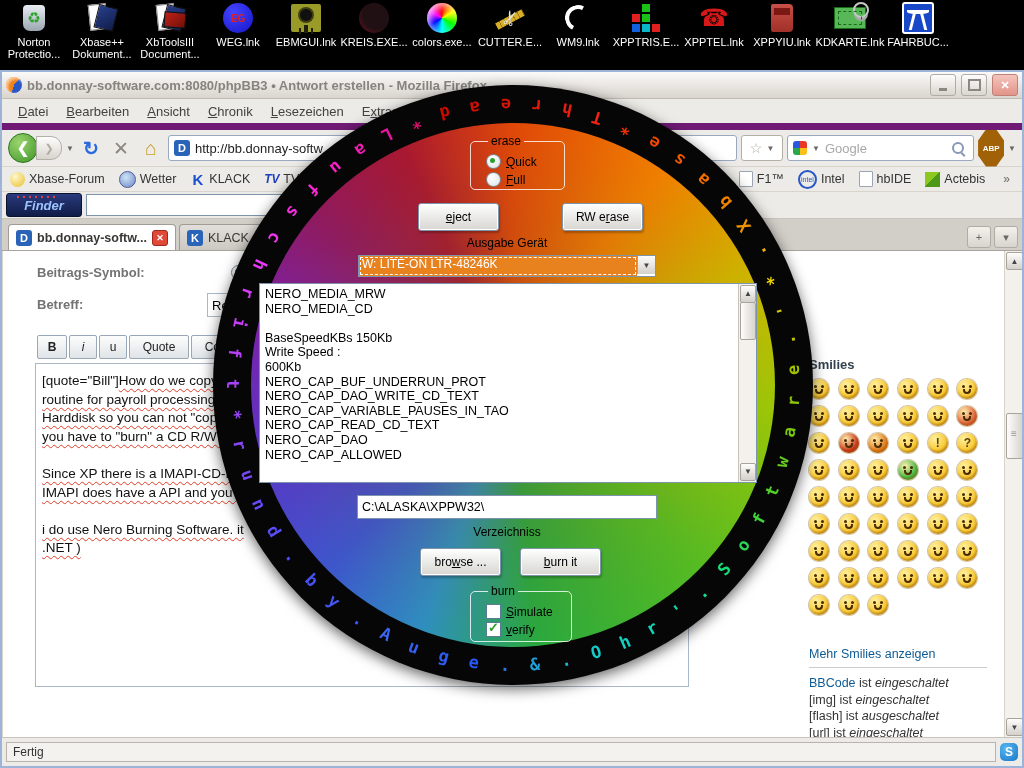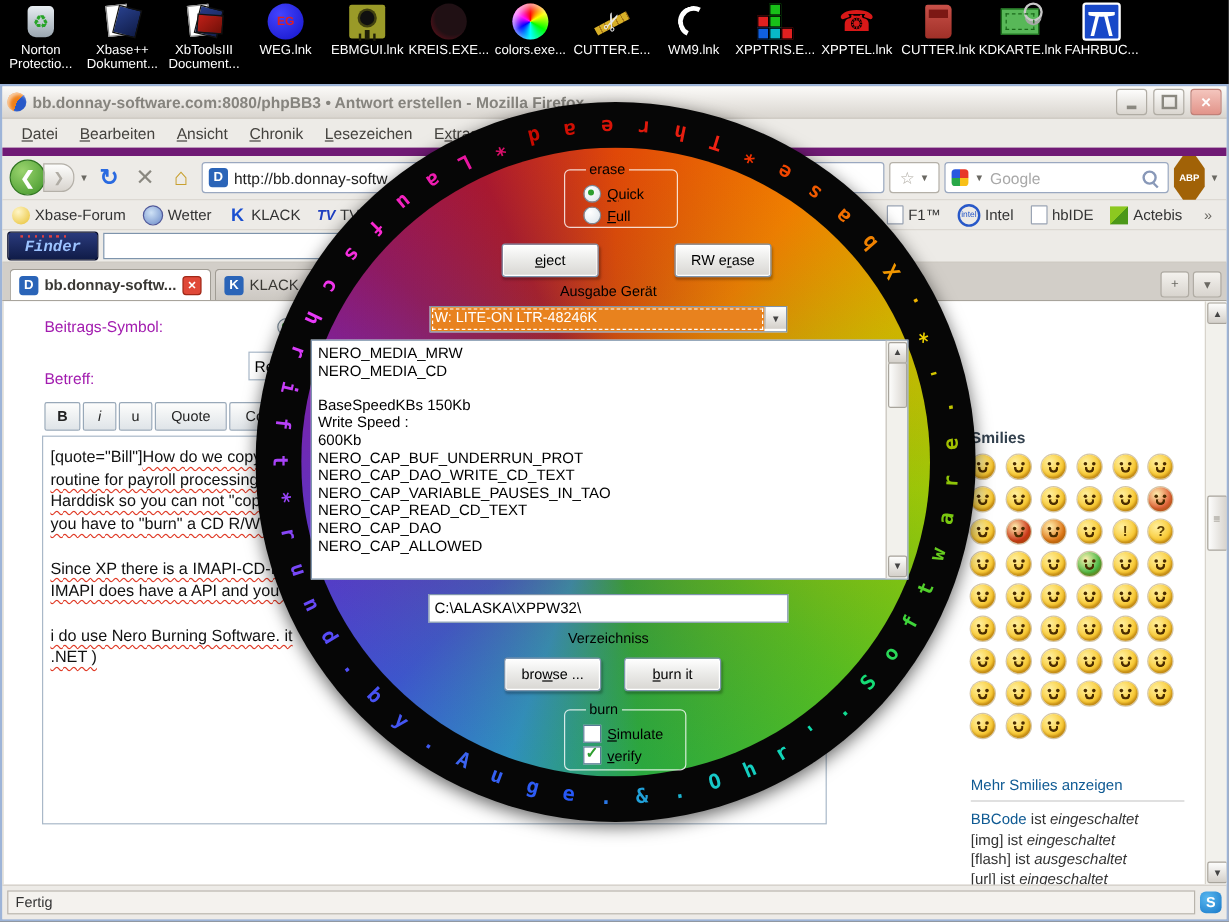--- a/index.html
+++ b/index.html
@@ -106,21 +106,21 @@
   .bmi.bild{background:#d81818;color:#fff;font-size:7px;font-weight:bold;}
   .bmi.sphere{border-radius:50%;background:radial-gradient(circle at 35% 30%,#6a9a9a,#123a3a);}
   .bmi.page{width:12px;height:14px;background:#fff;border:1px solid #9aa4b4;border-radius:1px;}
   .bmi.intel{border:2px solid #2858c8;border-radius:50%;color:#2858c8;font-size:7px;}
   .bmi.actebis{background:linear-gradient(135deg,#8cc820 50%,#4c9818 50%);}
   #bm-spacer{flex:1;}
   #bm-overflow{color:#6a6862;font-size:12px;padding:0 4px;}
 
   #finderbar{height:26px;background:#edebe7;border-bottom:1px solid #c8c4bc;display:flex;align-items:center;padding:0 4px;gap:4px;}
   #finder-logo{width:74px;height:22px;background:linear-gradient(#2a3a7c,#101c48);border:1px solid #0a1030;border-radius:3px;
-               color:#9cc3ff;font-family:Liberation Mono, monospace;font-style:italic;font-weight:bold;font-size:13px;
+               color:#9cc3ff;font-family:Liberation Sans, sans-serif;font-style:italic;font-weight:bold;font-size:13px;
                display:flex;align-items:center;justify-content:center;position:relative;}
   #finder-logo::before{content:"";position:absolute;top:2px;left:10px;width:40px;height:2px;
                background:repeating-linear-gradient(90deg,#e04040 0 2px,transparent 2px 6px);}
   #finder-combo{width:215px;height:20px;background:#fff;border:1px solid #7e94ac;display:flex;}
   #finder-combo .cb-btn{margin-left:auto;}
   .cb-btn{width:17px;height:100%;background:linear-gradient(#fdfdfc,#d4d0ca);border-left:1px solid #a8a49c;
           display:flex;align-items:center;justify-content:center;font-size:8px;color:#444;}
 
   #tabbar{height:28px;background:#d2cec8;border-bottom:1px solid #a8a49c;display:flex;align-items:flex-end;padding:3px 4px 0 6px;gap:3px;}
   .tab{height:25px;display:flex;align-items:center;gap:5px;padding:0 7px;border:1px solid #a09c94;border-bottom:none;
@@ -128,21 +128,21 @@
   .tab.active{background:#fff;font-weight:bold;}
   .tab .tlabel{white-space:nowrap;overflow:hidden;}
   .tab-close{width:14px;height:14px;border-radius:3px;background:#d8d4ce;border:1px solid #b4b0a8;color:#8a8880;
              font-size:9px;display:flex;align-items:center;justify-content:center;flex:none;}
   .tab.active .tab-close{background:#e04838;border-color:#a02818;color:#fff;}
   .tab-tool{width:22px;height:20px;margin-bottom:2px;border:1px solid #b0aca4;border-radius:3px;background:linear-gradient(#f4f2ee,#d8d4ce);
             display:flex;align-items:center;justify-content:center;font-size:11px;color:#6a6862;}
 
   
   #content{flex:1;background:#fff;position:relative;overflow:hidden;border-left:1px solid #d8d4cc;}
-  .flabel{position:absolute;font-size:13px;font-weight:normal;color:#a21caf;}
+  .flabel{position:absolute;font-size:13px;font-weight:bold;color:#737373;}
   .rad{width:13px;height:13px;border-radius:50%;border:1px solid #7a8a98;background:radial-gradient(circle at 35% 30%,#fff,#dce4ea);
        display:inline-block;position:relative;vertical-align:-2px;}
   .rad.sel::after{content:"";position:absolute;left:3px;top:3px;width:5px;height:5px;border-radius:50%;background:#2e9e2e;}
   #subject-input{position:absolute;left:204px;top:42px;width:556px;height:20px;border:1px solid #a9b8c8;font-size:13px;padding:1px 4px;
                  font-family:"Liberation Sans",sans-serif;}
   .fmt{position:absolute;top:84px;height:22px;border:1px solid #98a8b8;border-radius:2px;background:linear-gradient(#fdfdfc,#dfe4e8);
        font-size:12px;color:#222;display:flex;align-items:center;justify-content:center;}
   #msg-body{position:absolute;left:32px;top:112px;width:640px;height:306px;border:1px solid #a9b8c8;background:#fff;
             font-size:13.5px;color:#111;padding:8px 6px;line-height:18.6px;white-space:pre-wrap;}
   .sq{text-decoration:underline;text-decoration-style:wavy;text-decoration-color:#e03c28;text-decoration-thickness:1px;text-underline-offset:3px;}
@@ -289,21 +289,21 @@
         <span class="ph">☎</span>
       </span>
       <span class="lbl">XPPTEL.lnk</span>
     </div>
     <div class="dicon">
       <span class="dg">
         <span class="rbook">
           <i></i>
         </span>
       </span>
-      <span class="lbl">CUTTER.lnk</span>
+      <span class="lbl">XPPYIU.lnk</span>
     </div>
     <div class="dicon">
       <span class="dg">
         <span class="mny">
           <i class="coil"></i>
         </span>
       </span>
       <span class="lbl">KDKARTE.lnk</span>
     </div>
     <div class="dicon">
@@ -443,21 +443,21 @@
     <span class="tab-tool">+</span>
     <span class="tab-tool">▾</span>
   </div>
 
   <div id="content">
     <span class="flabel" style="left:34px;top:14px;">Beitrags-Symbol:</span>
     <span style="position:absolute;left:228px;top:14px;font-size:13px;color:#333;">
       <span class="rad sel"></span>
       <span>Kei</span>
     </span>
-    <span class="flabel" style="left:34px;top:46px;margin-top:11px;">Betreff:</span>
+    <span class="flabel" style="left:34px;top:46px;">Betreff:</span>
     <input id="subject-input" value="Re: " style="">
     <span id="fmt-row"><span class="fmt" style="left: 34px; width: 28px; font-weight: bold;">B</span><span class="fmt" style="left: 66px; width: 26px; font-style: italic;">i</span><span class="fmt" style="left: 96px; width: 26px;">u</span><span class="fmt" style="left: 126px; width: 58px;">Quote</span><span class="fmt" style="left: 188px; width: 54px;">Code</span><span class="fmt" style="left: 246px; width: 48px;">List</span></span>
     <div id="msg-body"><div><span>[quote="Bill"]</span><span class="sq">How do we copy</span></div><div><span class="sq">routine for payroll processing</span></div><div><span class="sq">Harddisk so you can not "copy</span></div><div><span class="sq">you have to "burn" a CD R/W </span></div><div>&nbsp;</div><div><span class="sq">Since XP there is a IMAPI-CD-B</span></div><div><span class="sq">IMAPI does have a API and you </span></div><div>&nbsp;</div><div><span class="sq">i do use Nero Burning Software. it</span></div><div><span class="sq">.NET )</span></div></div>
 
     <div id="smilies-col">
       <span id="smilies-title">Smilies</span>
       <div id="smiley-grid">
           <span class="sm"></span>
           <span class="sm"></span>
           <span class="sm"></span>

